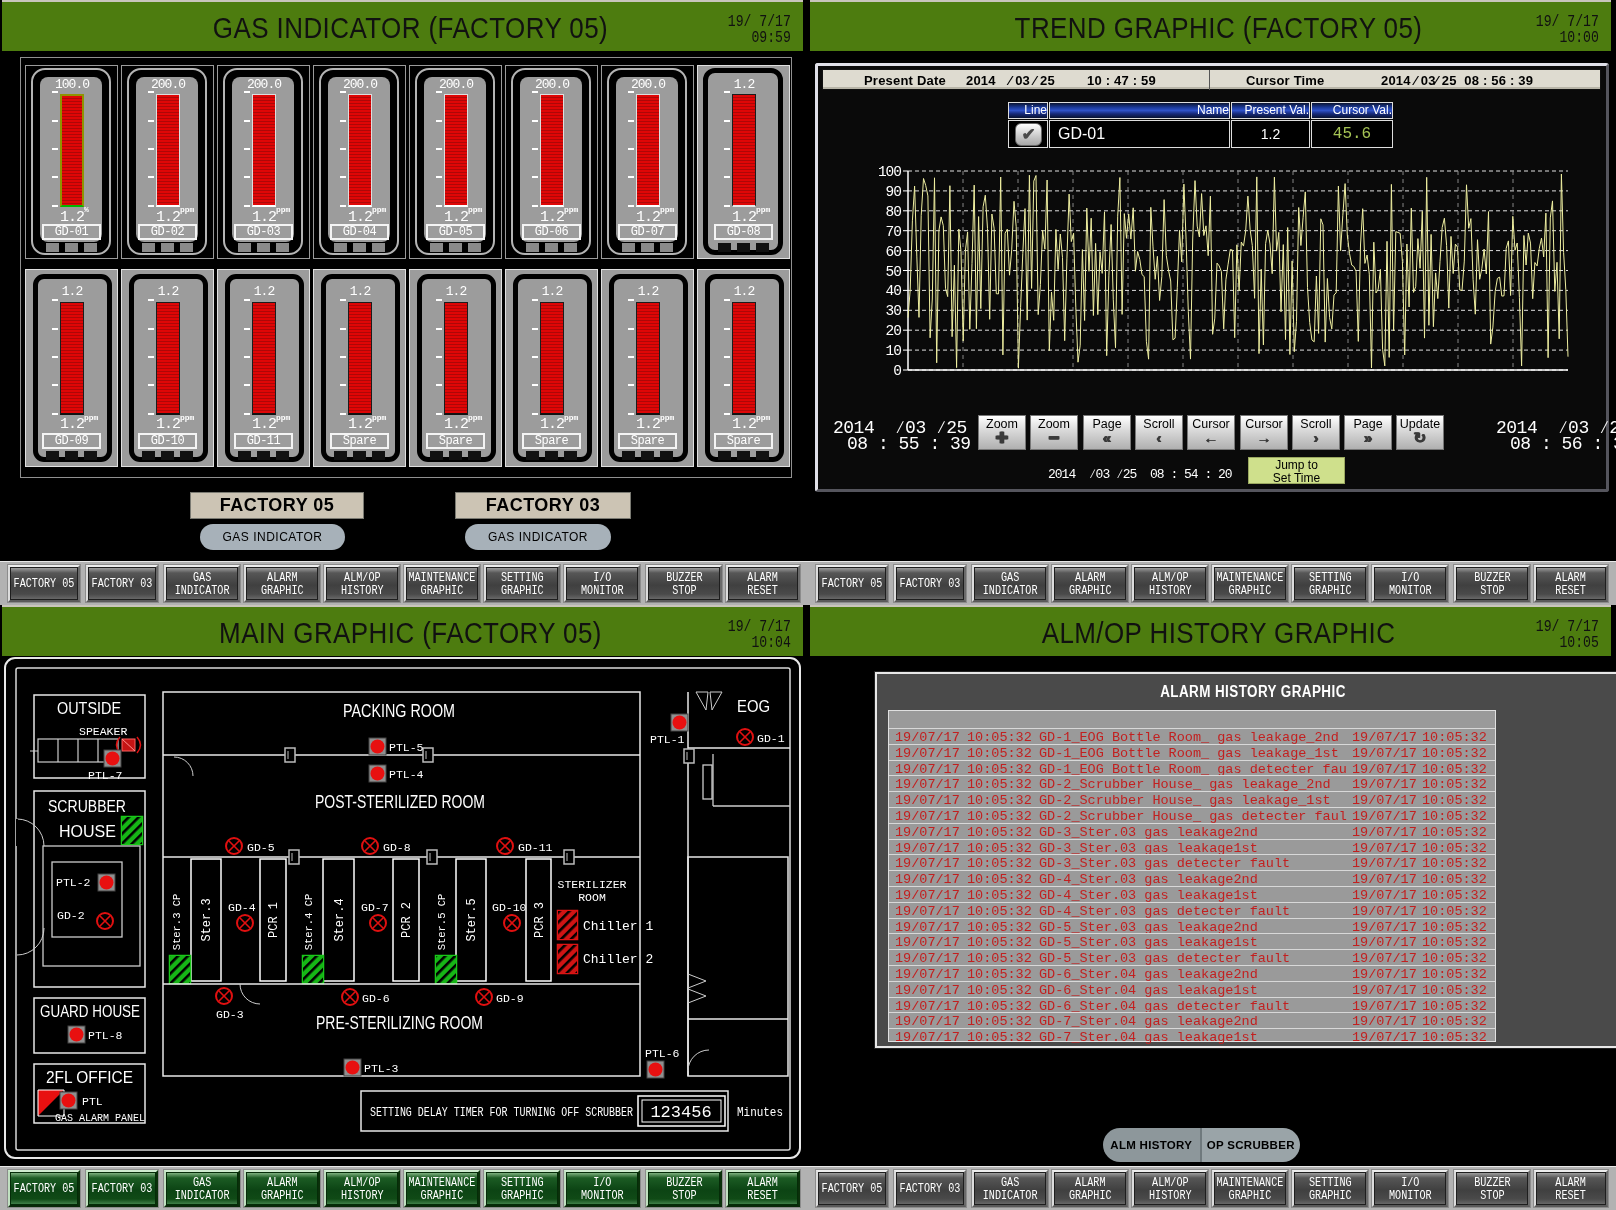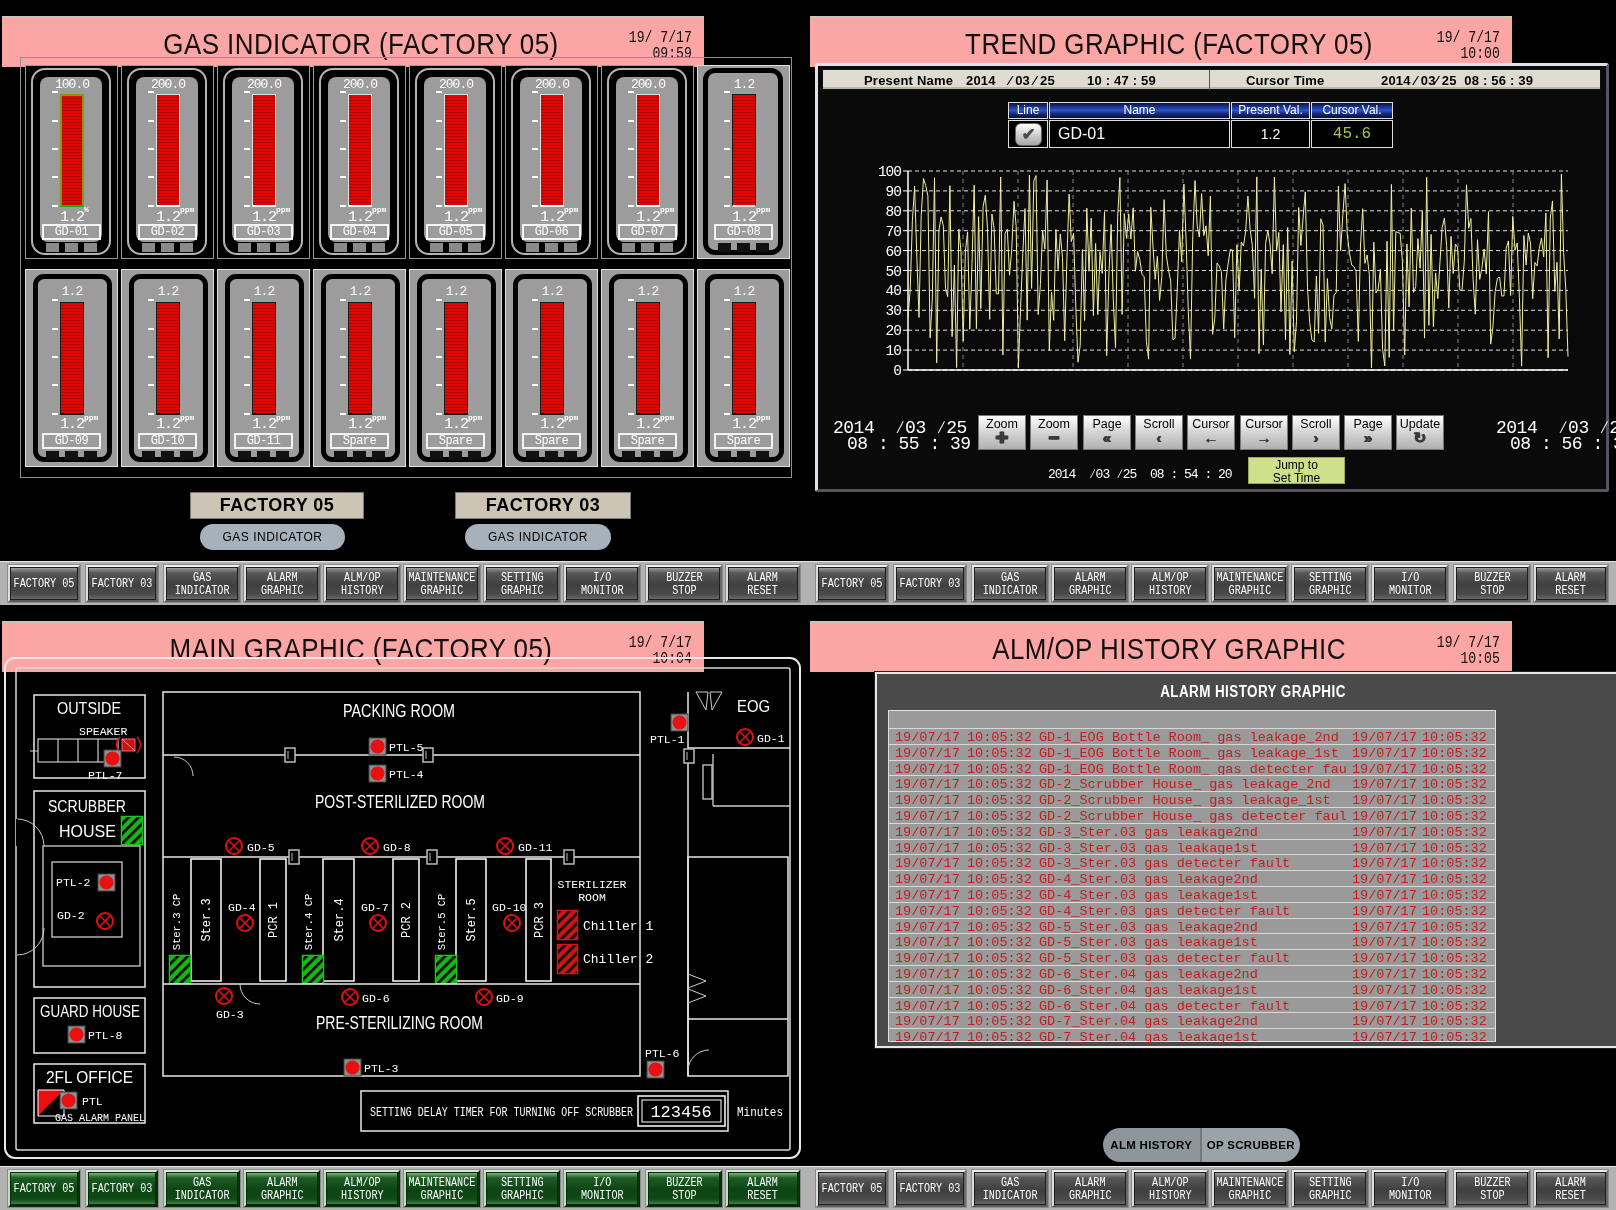--- a/index.html
+++ b/index.html
@@ -1,16 +1,16 @@
 <!DOCTYPE html>
 <html><head><meta charset="utf-8"><style>* { margin:0; padding:0; box-sizing:border-box; }
 html,body { width:1616px; height:1210px; background:#000; overflow:hidden;
   font-family:"Liberation Sans", sans-serif; }
 .q { position:absolute; width:808px; height:605px; background:#000; overflow:hidden; }
-.tbar { position:absolute; left:2px; top:16px; width:702px; height:51px; background:#fca5a5;
+.tbar { position:absolute; left:2px; top:0; width:801px; height:51px; background:#4d7c0f;
   border-top:2px solid #c9c5bb; box-sizing:border-box; }
 .ttl { position:absolute; left:0; right:0; top:9px; text-align:center; color:#111;
   letter-spacing:0.5px; font-weight:500; transform:translateX(8px) scaleX(0.865); }
 .tdate { position:absolute; right:12px; top:12px; font-family:"Liberation Mono",monospace;
   font-size:16px; line-height:16px; color:#111; text-align:right;
   transform:scaleX(0.82); transform-origin:100% 0; }
 .qb { position:absolute; left:0; top:52px; width:808px; height:508px; }
 
 
 .navstrip { position:absolute; left:0; bottom:0; width:808px; height:44px; background:#b2b2b2;
@@ -79,21 +79,21 @@
 .tpanel { position:absolute; left:7px; top:11px; width:794px; height:429px; background:#0a0a0a;
   border:3px solid; border-color:#e0e0e8 #55555d #55555d #e0e0e8; border-radius:3px;}
 .pstrip { position:absolute; left:14px; top:17px; width:779px; height:21px; background:#dedbd0;
   border:1px solid #111; box-shadow:inset 0 -2px 0 #b8b5a8; }
 .pstrip span { position:absolute; top:3px; color:#000; font-size:13px; font-weight:bold;
   letter-spacing:0.2px;}
 .pdiv { position:absolute; left:386px; top:0; width:1px; height:20px; background:#555; }
 .ltab { position:absolute; left:200px; top:50px; width:386px; height:46px; }
 .lh { position:absolute; top:0; height:17px;
   background:linear-gradient(180deg,#0a1430 0%,#1c3a9a 30%,#2e52c8 50%,#16297a 72%,#081230 100%);
-  border:1px solid #dedede; color:#fff; font-size:12px; text-align:center; line-height:15px; }
+  border:1px solid #dedede; color:#fff; font-size:12px; text-align:right; line-height:15px; }
 .lr { position:absolute; top:18px; height:28px; background:#000; border:1px solid #dedede;
   color:#fff; font-size:16px; text-align:center; line-height:26px; }
 .chk { position:absolute; left:6px; top:2px; width:27px; height:23px; background:linear-gradient(180deg,#ffffff,#c8c8c8 60%,#a8a8a8);
   border:1px solid #666; border-radius:6px; color:#4a4a4a; font-size:17px; font-weight:bold;
   line-height:21px; }
 .chart { position:absolute; left:0; top:0; }
 .ylab { font-family:"Liberation Mono",monospace; font-size:14.5px; fill:#fff; letter-spacing:-1px;}
 .dt { position:absolute; color:#fff; font-family:"Liberation Mono",monospace; font-size:18px;
   line-height:16px; letter-spacing:-0.5px; white-space:nowrap;}
 .cbtn { position:absolute; top:363px; width:48px; height:35px; background:linear-gradient(180deg,#ffffff 0%,#d8d8d8 45%,#b0b0b0 100%);
@@ -482,21 +482,21 @@
     </div>
 </div>
 <div class="q" style="left:808px;top:0">
   <div class="tbar">
       <div class="ttl" style="font-size:30px">TREND GRAPHIC (FACTORY 05)</div>
       <div class="tdate">19/ 7/17<br><span>10:00</span></div>
     </div>
   <div class="qb">
 <div class="tpanel"></div>
 <div class="pstrip">
-   <span style="left:41px">Present Name</span>
+   <span style="left:41px">Present Date</span>
    <span style="left:143px">2014</span>
         <span style="left:186px">∕ 03 ∕ 25</span>
         <span style="left:264px">10 : 47 : 59</span>
    <i class="pdiv"></i>
    <span style="left:423px">Cursor Time</span>
    <span style="left:558px">2014 ∕ 03∕ 25&nbsp;&nbsp;08 : 56 : 39</span>
 </div>
 <div class="ltab">
    <div class="lh" style="left:0;width:40px">Line</div>
    <div class="lh" style="left:41px;width:181px">Name</div>

